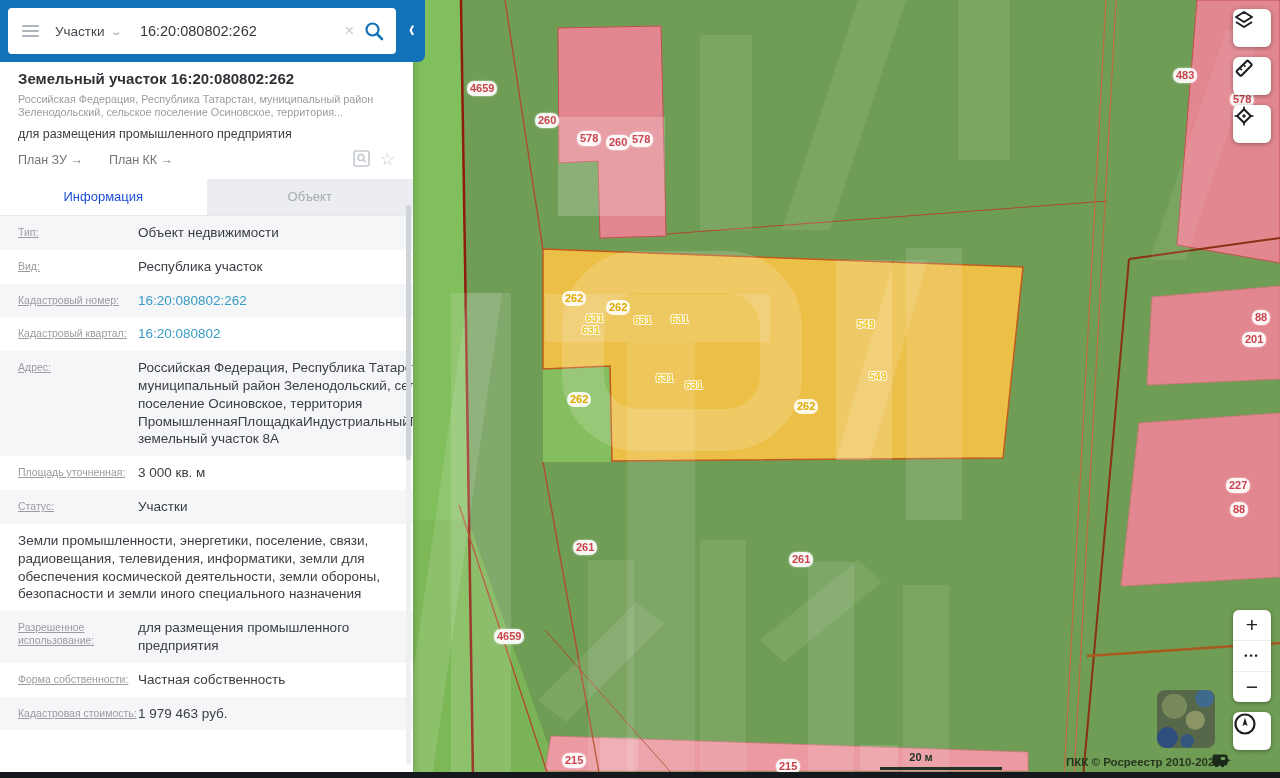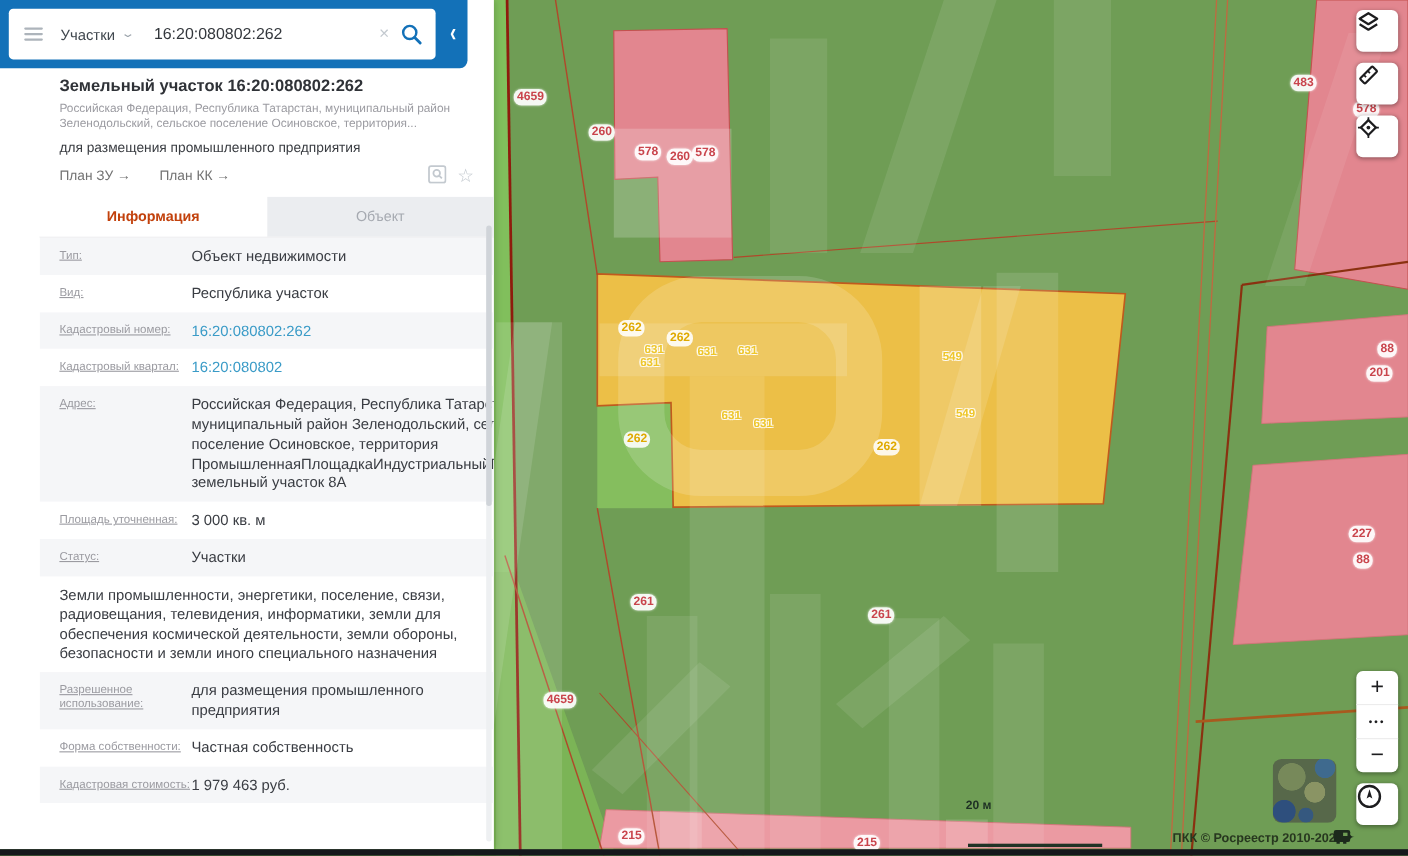--- a/index.html
+++ b/index.html
@@ -28,29 +28,29 @@
   .zoomstack .dots{font-size:9px;letter-spacing:2px;font-weight:bold;}
   .minimap{position:absolute;left:1157px;top:690px;width:58px;height:58px;border-radius:8px;z-index:3;
     background:
       radial-gradient(circle at 18% 82%, #2e4f7d 0 15%, transparent 16%),
       radial-gradient(circle at 52% 88%, #35587f 0 11%, transparent 12%),
       radial-gradient(circle at 82% 14%, #3f6a8e 0 13%, transparent 14%),
       radial-gradient(circle at 30% 28%, #77895a 0 21%, transparent 22%),
       radial-gradient(circle at 66% 52%, #8a9464 0 19%, transparent 20%),
       #57684a;}
   .scaleline{position:absolute;left:880px;top:767px;width:122px;height:3px;background:#203326;z-index:2;}
-  .scalelabel{position:absolute;left:878px;top:726px;width:86px;
+  .scalelabel{position:absolute;left:878px;top:751px;width:86px;text-align:center;
     font-size:11px;font-weight:bold;color:#1e3024;z-index:2;}
   .attrib{position:absolute;left:1066px;top:756px;font-size:11.5px;font-weight:bold;
     color:#27371f;z-index:3;white-space:nowrap;}
   .attrib-icons{position:absolute;left:1212px;top:754px;display:flex;gap:9px;align-items:center;z-index:3;}
 
   
   .sidebar{position:absolute;left:0;top:0;width:413px;height:772px;background:#fff;z-index:5;
-    overflow:hidden;box-shadow:2px 0 6px rgba(0,0,0,.15);padding-left:36px;}
+    overflow:hidden;box-shadow:2px 0 6px rgba(0,0,0,.15);}
   .topbar{position:absolute;left:0;top:0;width:425px;height:62px;background:#1371b8;z-index:6;
     border-bottom-right-radius:7px;}
   .searchbox{position:absolute;left:8px;top:8px;width:388px;height:46px;background:#fff;
     border-radius:4px;display:flex;align-items:center;}
   .burger{width:17px;margin-left:14px;display:flex;flex-direction:column;gap:3px;cursor:pointer;}
   .burger i{display:block;height:2px;background:#adb4bb;border-radius:1px;}
   .cat{margin-left:16px;font-size:13.5px;color:#41484f;cursor:pointer;display:flex;align-items:center;gap:7px;}
   .cat .chev{color:#9aa2aa;font-size:10px;transform:scaleX(1.6);}
   .query{flex:1;margin-left:18px;border:0;outline:0;font-size:14.5px;color:#33373c;
     font-family:"Liberation Sans",sans-serif;background:transparent;}
@@ -63,21 +63,21 @@
   .ptitle{font-size:15px;font-weight:bold;color:#2f3237;}
   .psub{margin-top:6px;font-size:10.8px;line-height:1.25;color:#9b9ba1;}
   .pusage{margin-top:7px;font-size:12.5px;color:#3a3d42;}
   .linksrow{margin-top:9px;display:flex;align-items:center;font-size:12.5px;}
   .plink{color:#737373;cursor:pointer;margin-right:26px;}
   .hicons{margin-left:auto;display:flex;gap:10px;align-items:center;}
   .staricon{color:#c3c9cf;font-size:17px;cursor:pointer;line-height:1;}
 
   .tabs{display:flex;height:36px;margin-top:9px;border-bottom:1px solid #e6e8ea;}
   .tab{flex:1;display:flex;align-items:center;justify-content:center;font-size:13px;cursor:pointer;}
-  .tab.active{background:#fff;color:#c2410c;font-weight:bold;}
+  .tab.active{background:#fff;color:#1d4ed8;font-weight:normal;}
   .tab.inactive{background:#ebedf0;color:#a6aab1;}
 
   .rows{overflow:hidden;}
   .row{display:flex;padding:8px 14px 8px 18px;}
   .row.alt{background:#f5f6f8;}
   .rlabel{width:120px;flex-shrink:0;font-size:10.5px;color:#9b9ba1;padding-top:2px;line-height:1.25;text-decoration:underline;}
   .rvalue{flex:1;font-size:13.5px;color:#3a3d43;line-height:1.32;}
   .rvalue.link{color:#3a9bc7;cursor:pointer;}
   .sscroll{position:absolute;right:2px;top:205px;width:5px;height:560px;background:#eef0f2;border-radius:3px;}
   .sthumb{position:absolute;left:0;top:0;width:5px;height:255px;background:#d0d4d9;border-radius:3px;}

